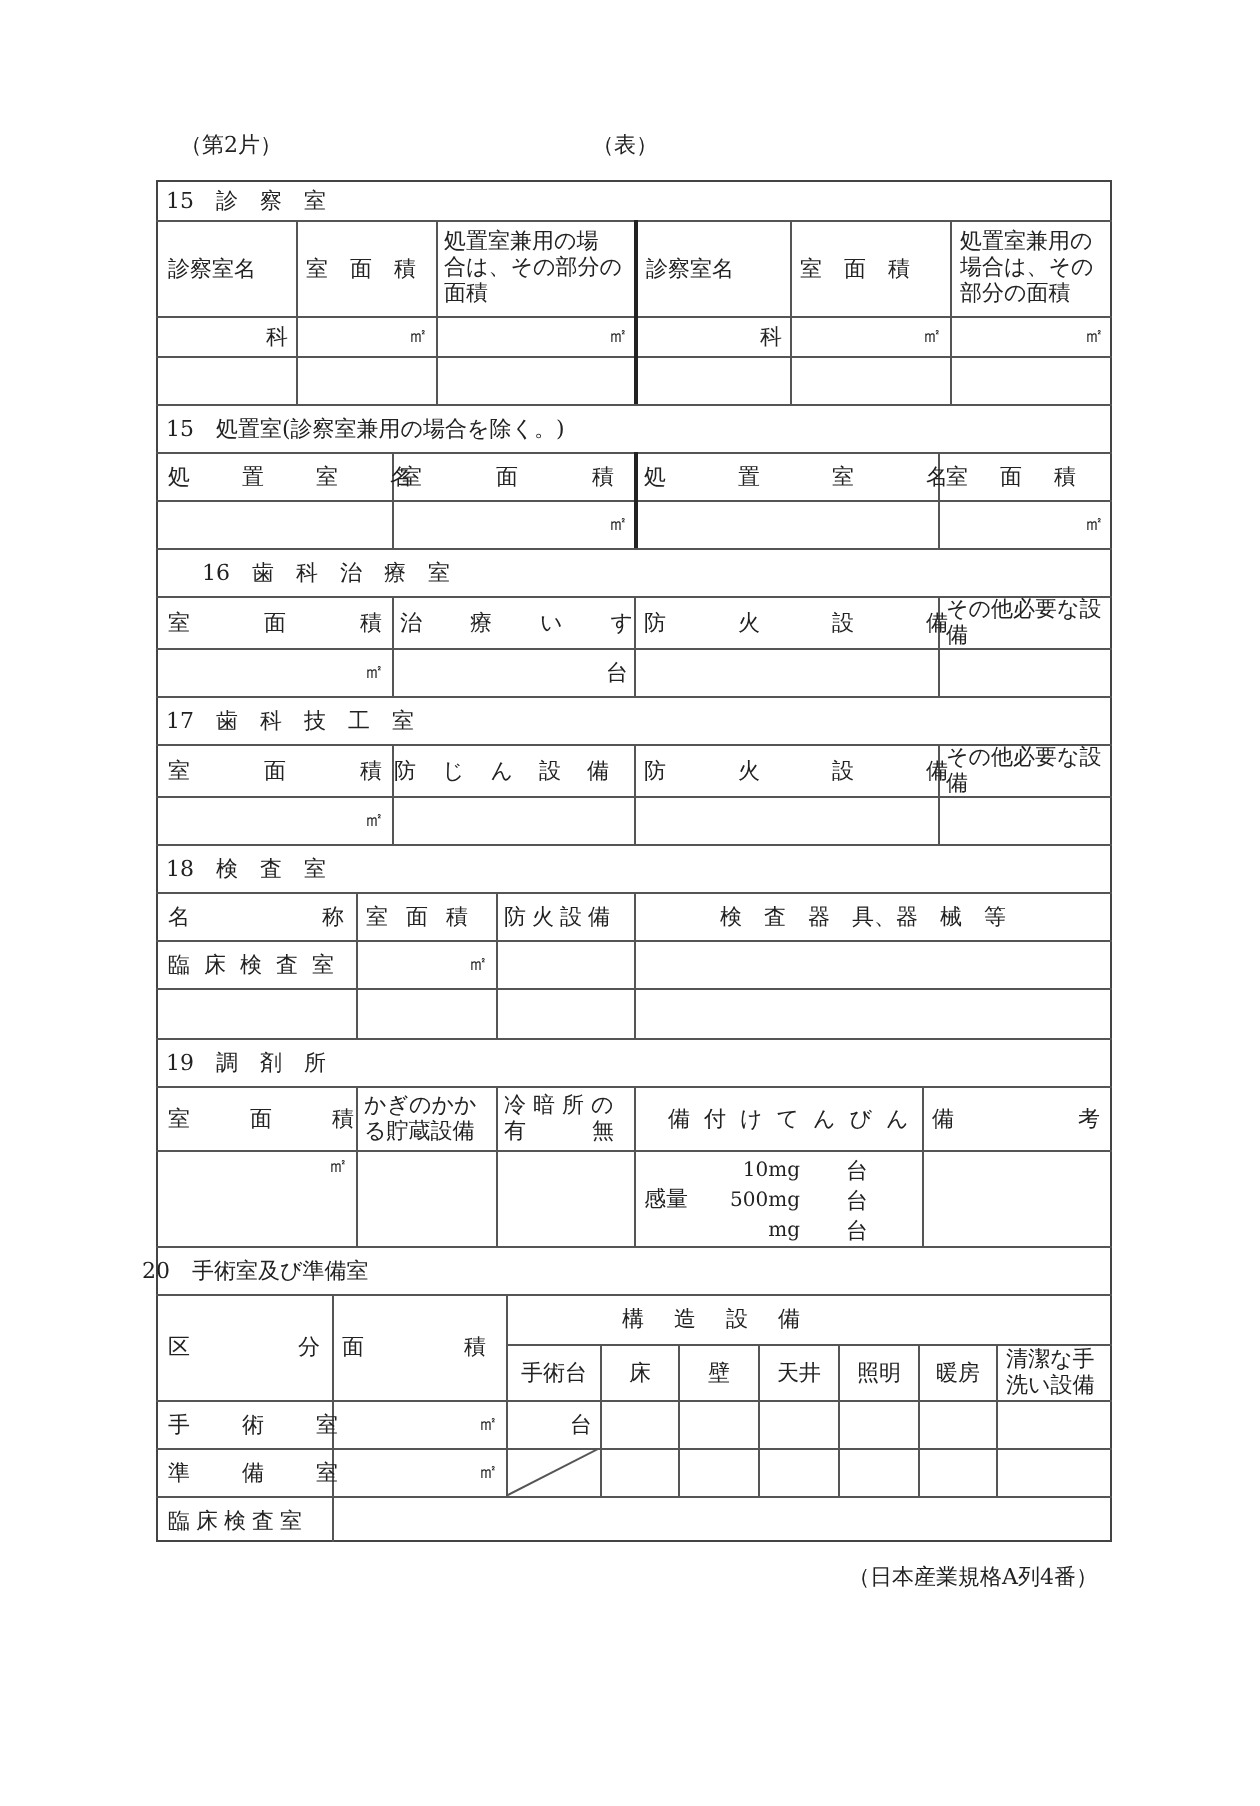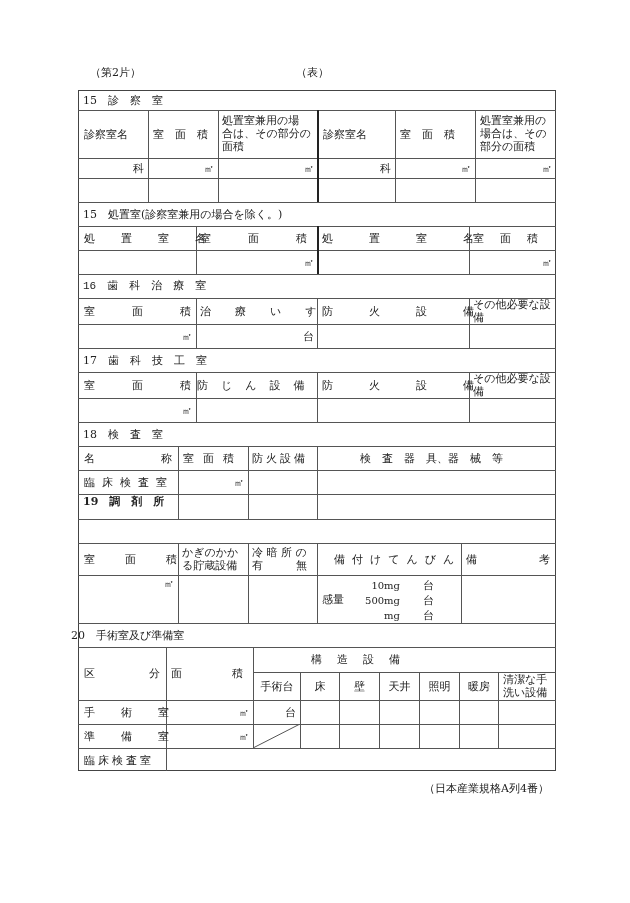--- a/index.html
+++ b/index.html
@@ -66,21 +66,21 @@
 <div class="vl" style="left:196px;top:226px;height:48px;"></div>
 <div class="vl thick" style="left:317px;top:226px;height:48px;"></div>
 <div class="vl" style="left:469px;top:226px;height:48px;"></div>
 <div class="t" style="left:84px;top:232px;width:108px;letter-spacing:26px;">処置室名</div>
 <div class="t" style="left:200px;top:232px;width:114px;letter-spacing:37px;">室面積</div>
 <div class="t" style="left:322px;top:232px;width:144px;letter-spacing:36px;">処置室名</div>
 <div class="t" style="left:473px;top:232px;width:82px;letter-spacing:16px;">室面積</div>
 <div class="t r sm" style="left:198px;top:256px;width:116px;">㎡</div>
 <div class="t r sm" style="left:471px;top:256px;width:81px;">㎡</div>
 
-<div class="t" style="left:83px;top:280px;font-family:Liberation Mono, monospace;">16　歯　科　治　療　室</div>
+<div class="t" style="left:101px;top:280px;">16　歯　科　治　療　室</div>
 <div class="hl" style="left:78px;top:298px;width:478px;"></div>
 <div class="hl" style="left:78px;top:324px;width:478px;"></div>
 <div class="hl" style="left:78px;top:348px;width:478px;"></div>
 <div class="vl" style="left:196px;top:298px;height:50px;"></div>
 <div class="vl" style="left:317px;top:298px;height:50px;"></div>
 <div class="vl" style="left:469px;top:298px;height:50px;"></div>
 <div class="t" style="left:84px;top:305px;letter-spacing:37px;">室面積</div>
 <div class="t" style="left:200px;top:305px;letter-spacing:24px;">治療いす</div>
 <div class="t" style="left:322px;top:305px;letter-spacing:36px;">防火設備</div>
 <div class="wrap" style="left:473px;top:298px;width:82px;">その他必要な設備</div>
@@ -108,21 +108,21 @@
 <div class="vl" style="left:178px;top:446px;height:73px;"></div>
 <div class="vl" style="left:248px;top:446px;height:73px;"></div>
 <div class="vl" style="left:317px;top:446px;height:73px;"></div>
 <div class="t" style="left:84px;top:452px;letter-spacing:66px;">名称</div>
 <div class="t" style="left:183px;top:452px;letter-spacing:9px;">室面積</div>
 <div class="t" style="left:252px;top:452px;letter-spacing:3px;">防火設備</div>
 <div class="t" style="left:360px;top:452px;">検　査　器　具、器　械　等</div>
 <div class="t" style="left:84px;top:476px;letter-spacing:7px;">臨床検査室</div>
 <div class="t r sm" style="left:180px;top:476px;width:64px;">㎡</div>
 
-<div class="t" style="left:83px;top:495px;font-weight:bold;">19　調　剤　所</div>
+<div class="t" style="left:83px;top:525px;">19　調　剤　所</div>
 <div class="hl" style="left:78px;top:543px;width:478px;"></div>
 <div class="hl" style="left:78px;top:575px;width:478px;"></div>
 <div class="hl" style="left:78px;top:623px;width:478px;"></div>
 <div class="vl" style="left:178px;top:543px;height:80px;"></div>
 <div class="vl" style="left:248px;top:543px;height:80px;"></div>
 <div class="vl" style="left:317px;top:543px;height:80px;"></div>
 <div class="vl" style="left:461px;top:543px;height:80px;"></div>
 <div class="t" style="left:84px;top:553px;letter-spacing:30px;">室面積</div>
 <div class="wrap" style="left:182px;top:546px;width:66px;">
     <div>かぎのかか</div>

